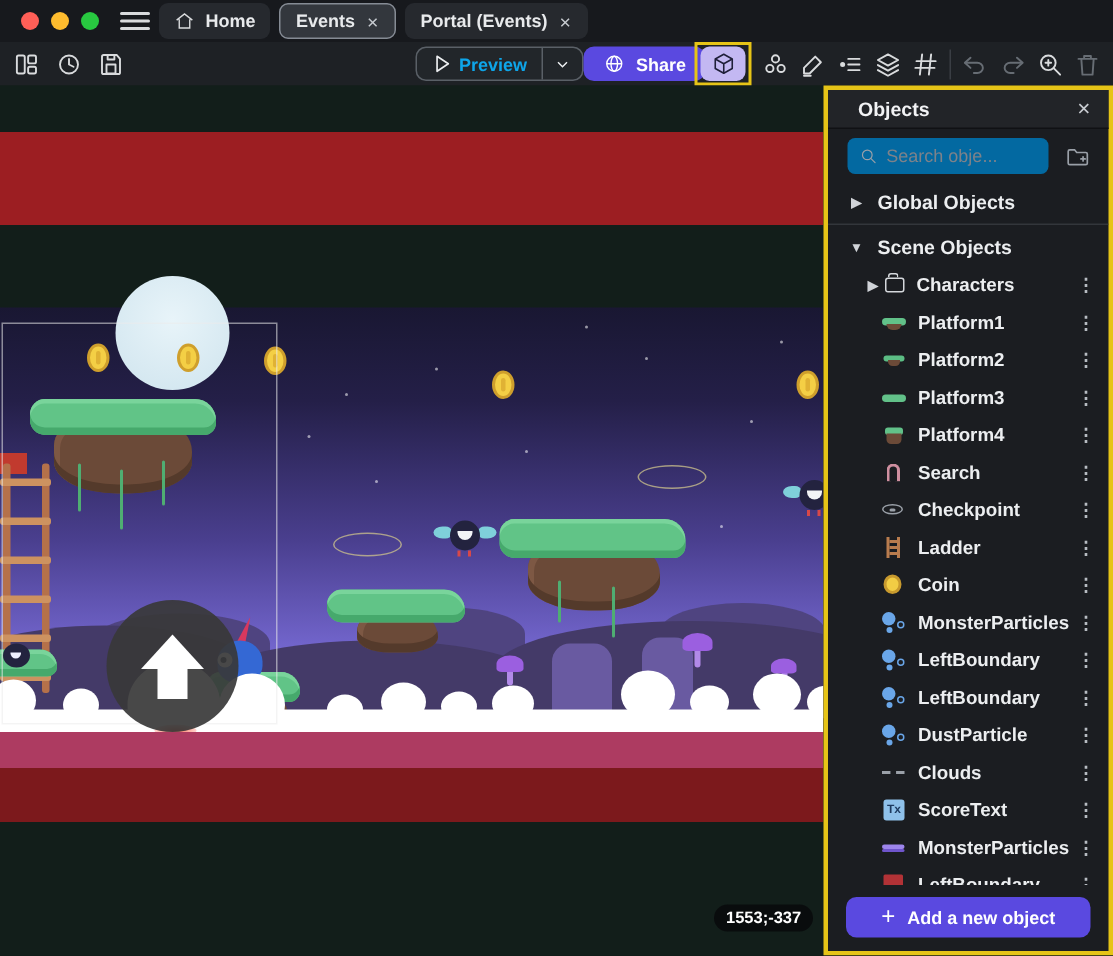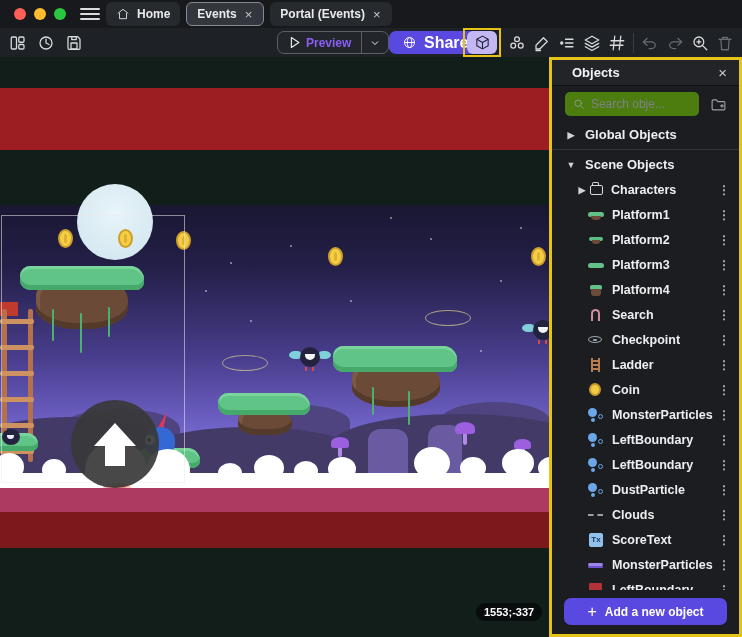--- a/index.html
+++ b/index.html
@@ -21,27 +21,27 @@
   .house { width:14px; height:14px; }
   .house svg { stroke:#d9dbdd; fill:none; stroke-width:1.6; }
 
   
   .toolbar { position:absolute; left:0; top:28px; width:742px; height:29px; background:#1e2125; display:flex; align-items:center; }
   .ti { width:24px; height:24px; display:flex; align-items:center; justify-content:center; cursor:pointer; flex:none; }
   .ti svg { stroke:#d9dbdd; fill:none; stroke-width:1.7; stroke-linecap:round; stroke-linejoin:round; }
   .ti.dim svg { stroke:#676d74; }
   .lefticons { display:flex; gap:4px; margin-left:6px; }
   .previewbtn { position:absolute; left:277px; top:3px; height:23px; display:flex; align-items:center;
-                border:1px solid #5a6067; border-radius:7px; background:#22262a; color:#8b5cf6; cursor:pointer; }
+                border:1px solid #5a6067; border-radius:7px; background:#22262a; color:#0ea5e9; cursor:pointer; }
   .previewbtn .lbl { font-size:12px; font-weight:bold; padding:0 10px 0 4px; }
   .previewbtn .playwrap { padding-left:9px; display:flex; align-items:center; }
   .previewbtn .divider { width:1px; height:100%; background:#5a6067; }
   .previewbtn .chev { padding:0 7px; display:flex; align-items:center; }
   .sharebtn { position:absolute; left:389px; top:3px; height:23px; padding:0 13px; display:flex; align-items:center; gap:7px;
-              border-radius:7px; color:#fff; font-size:16px; font-weight:bold; cursor:pointer; }
+              border-radius:7px; color:#fff; font-size:12px; font-weight:bold; cursor:pointer; }
   .sharebtn svg { stroke:#fff; fill:none; stroke-width:1.5; }
   .hl-cube { position:absolute; left:463px; top:0px; width:38px; height:29px; border:2px solid #e6c417;
              display:flex; align-items:center; justify-content:center; }
   .cubebg { width:30px; height:23px; background:#c3b8f2; border-radius:6px; display:flex; align-items:center; justify-content:center; cursor:pointer; }
   .cubebg svg { stroke:#20203a; fill:none; stroke-width:1.5; stroke-linejoin:round; }
   .righticons { position:absolute; left:505px; top:3px; display:flex; align-items:center; gap:1px; }
   .tsep { width:1px; height:20px; background:#3a3e44; margin:0 3px; }
 
   
   .tooltip { position:absolute; left:438px; top:63px; background:#5f6266; color:#eceef0; font-size:10px;
@@ -101,21 +101,21 @@
   .coordbadge { position:absolute; left:476px; top:546px; padding:3px 8px; background:rgba(8,8,10,.8); border-radius:9px;
                 color:#fff; font-size:11px; font-weight:bold; z-index:40; }
 
   
   .panel { position:absolute; left:549px; top:57px; width:193px; height:580px; border:3px solid #e6c417;
            background:#1b1d21; z-index:50; display:flex; flex-direction:column; }
   .panel-header { height:26px; background:#222428; border-bottom:1px solid #101114; display:flex; align-items:center;
                   padding:0 12px 0 20px; color:#f2f3f5; font-size:13px; font-weight:bold; flex:none; }
   .panel-header .x { margin-left:auto; color:#c7cbd0; font-size:15px; font-weight:normal; cursor:pointer; }
   .searchrow { height:36px; display:flex; align-items:center; padding:0 10px 0 13px; gap:8px; flex:none; }
-  .searchbox { flex:1; height:24px; background:#4d7c0f; border-radius:5px; display:flex; align-items:center; padding:0 8px; gap:6px; }
+  .searchbox { flex:1; height:24px; background:#0369a1; border-radius:5px; display:flex; align-items:center; padding:0 8px; gap:6px; }
   .searchbox input { background:transparent; border:none; outline:none; color:#e8eaec; font-size:12px; width:100%; font-family:inherit; }
   .searchbox input::placeholder { color:#7d828a; }
   .searchbox svg, .addfolder svg { stroke:#9aa0a8; fill:none; stroke-width:1.6; stroke-linecap:round; }
   .addfolder { width:22px; height:22px; display:flex; align-items:center; justify-content:center; cursor:pointer; }
   .tree { flex:1; overflow:hidden; }
   .trow { height:25px; display:flex; align-items:center; color:#eceef0; font-size:12.5px; cursor:pointer; }
   .trow .chev { width:12px; text-align:center; color:#d0d3d8; font-size:9px; flex:none; }
   .trow.group { padding-left:13px; font-weight:bold; font-size:13px; }
   .trow.item { padding-left:24px; font-weight:bold; }
   .trow .lbl { margin-left:8px; white-space:nowrap; }

